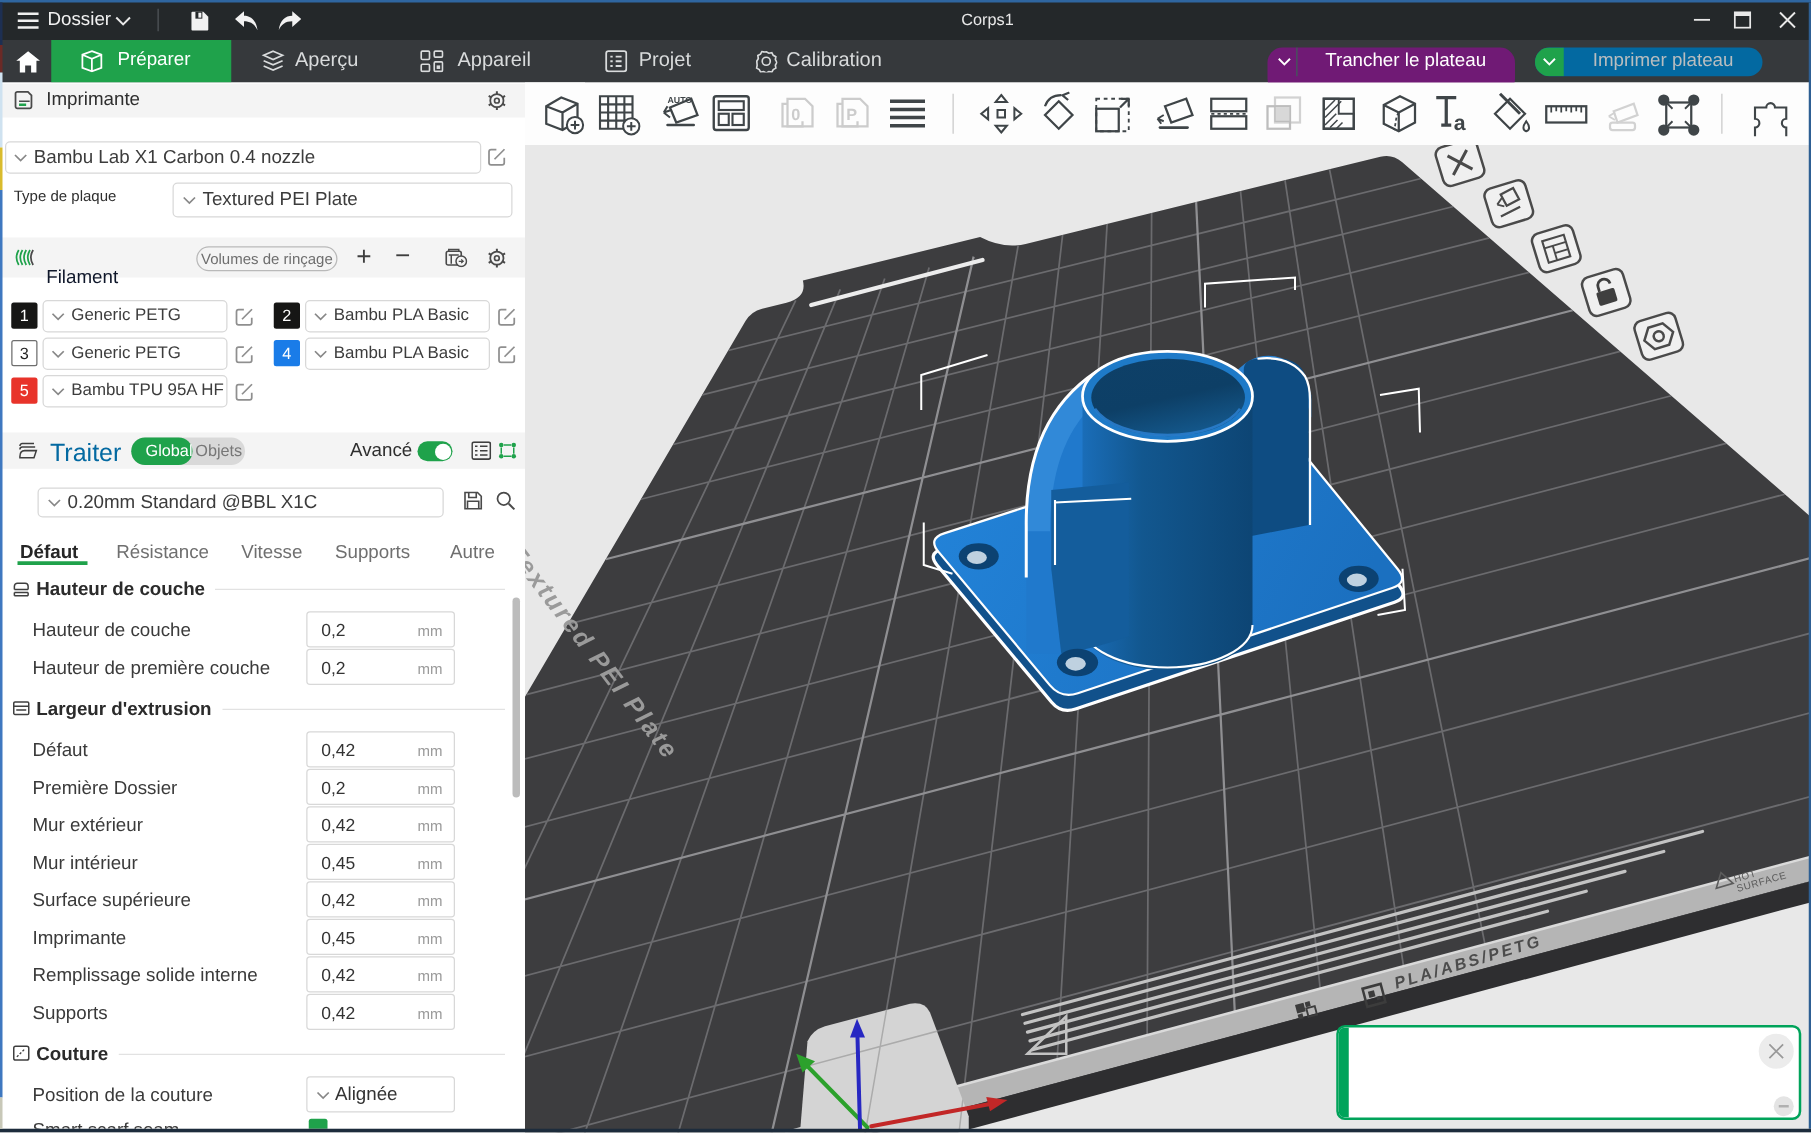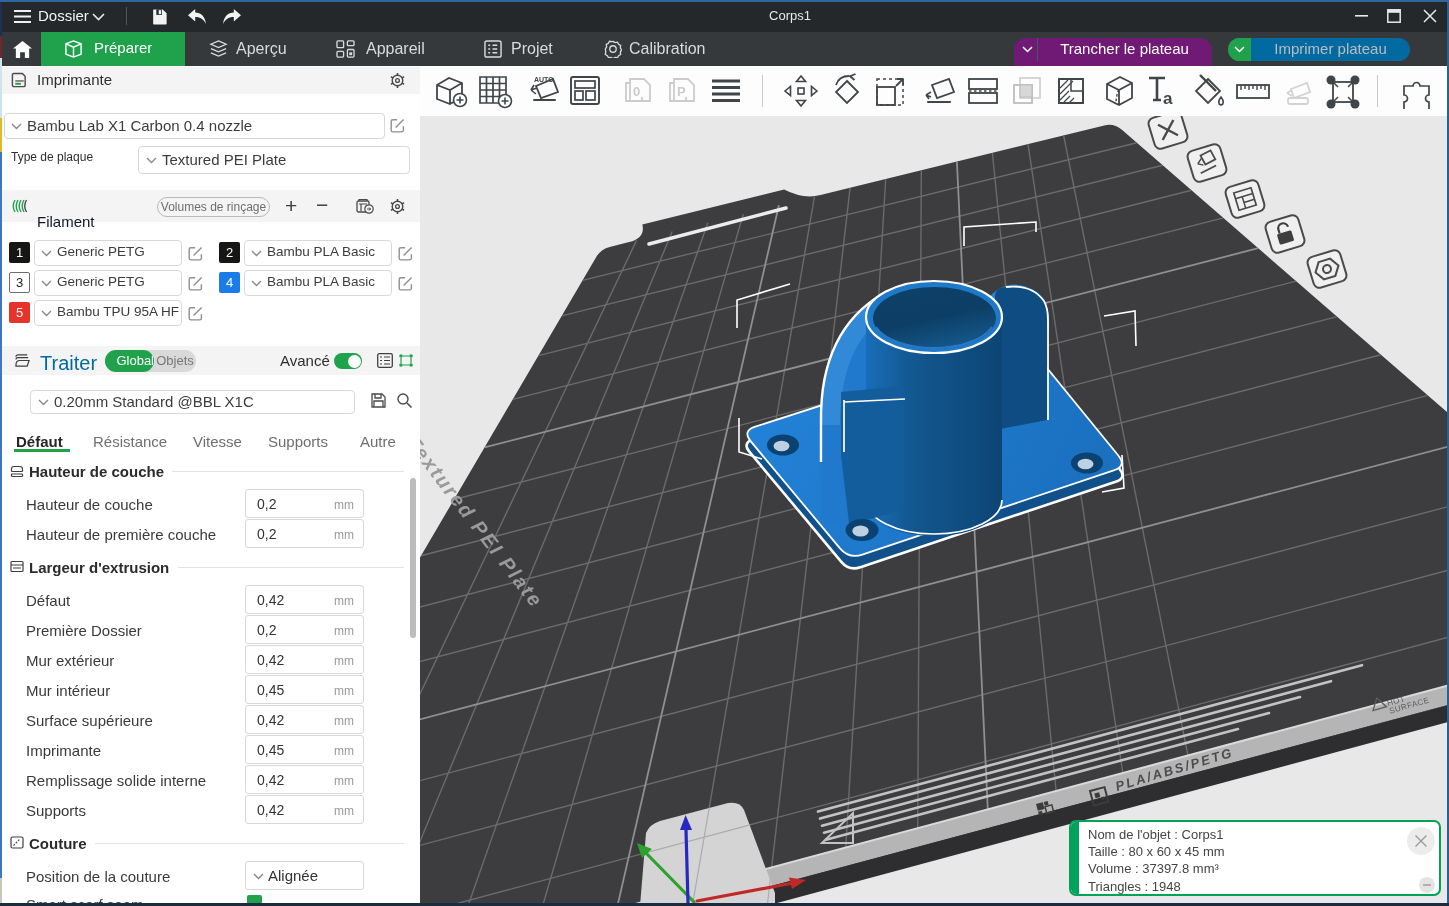--- a/index.html
+++ b/index.html
@@ -575,21 +575,20 @@
  <g transform="translate(1327,269) rotate(-17)">
         <rect x="-17" y="-16" width="34" height="32" rx="6" fill="#ffffff" fill-opacity="0.35" stroke="#4a4a4a" stroke-width="2"></rect>
         <path d="M-6,-9 L6,-9 L12,0 L6,9 L-6,9 L-12,0 Z" fill="none" stroke="#4a4a4a" stroke-width="2"></path>
         <circle r="4" fill="none" stroke="#4a4a4a" stroke-width="2"></circle>
       </g>
 </g>
 </svg>
 
 <div class="abs" style="left:1069px;top:820px;width:372px;height:76px;background:#fff;border:2px solid #00a35a;border-radius:7px;z-index:10;overflow:hidden">
  <div class="abs" style="left:0;top:0;width:8px;height:72px;background:#00a35a"></div>
- <div class="abs" style="left:17px;top:4px;font-size:13px;color:#454545;line-height:17.2px">Nom de l'objet : Corps1<br>Taille : 80 x 60 x 45 mm<br>Volume : 37397.8 mm³<br>Triangles : 1948</div>
  <div class="abs" style="left:336px;top:5px;width:28px;height:28px;border-radius:15px;background:#ececec">
   <svg class="abs" style="left:7px;top:7px" width="14" height="14">
         <path d="M1.5 1.5 L12.5 12.5 M12.5 1.5 L1.5 12.5" stroke="#9a9a9a" stroke-width="1.4"></path>
       </svg>
  </div>
  <div class="abs" style="left:348px;top:55px;width:16px;height:16px;border-radius:8px;background:#e4e4e4">
   <div class="abs" style="left:4px;top:7px;width:8px;height:2px;background:#b0b0b0"></div>
  </div>
 </div>
 

